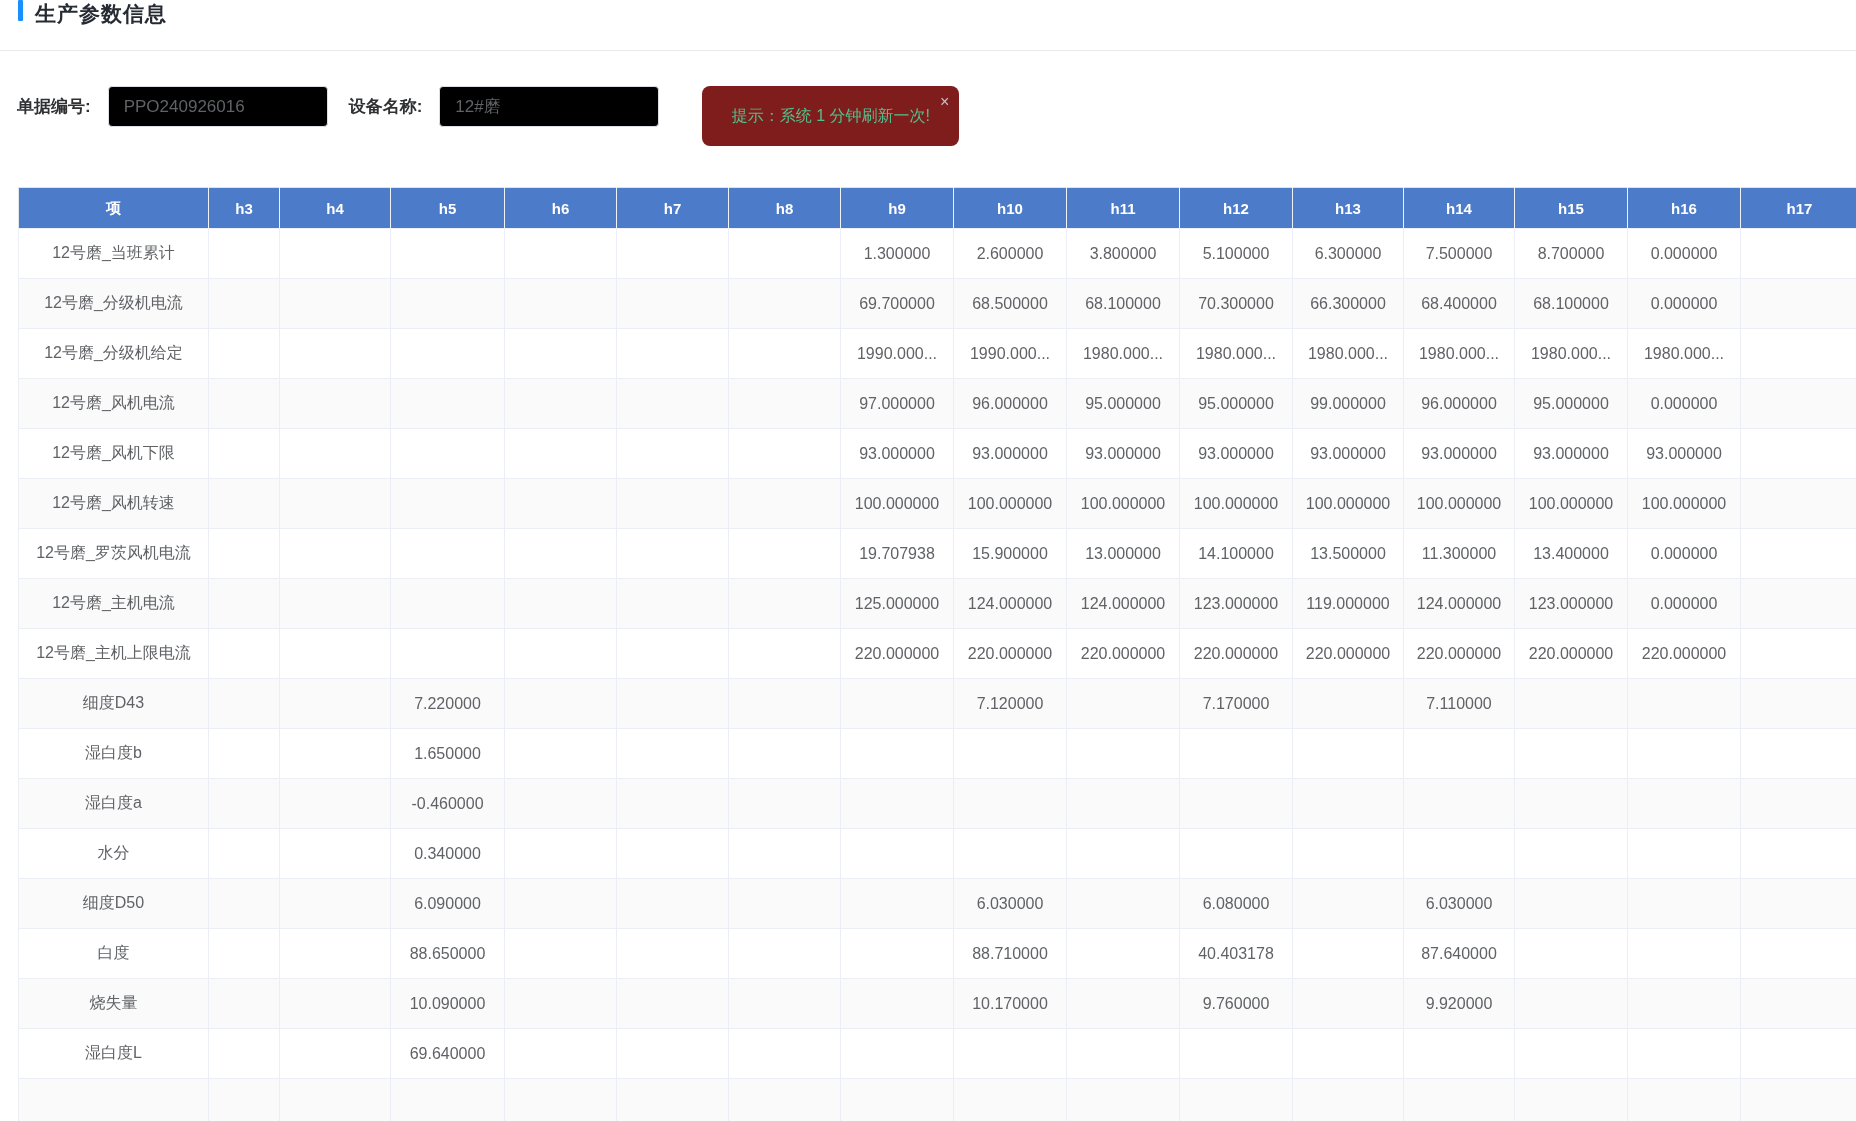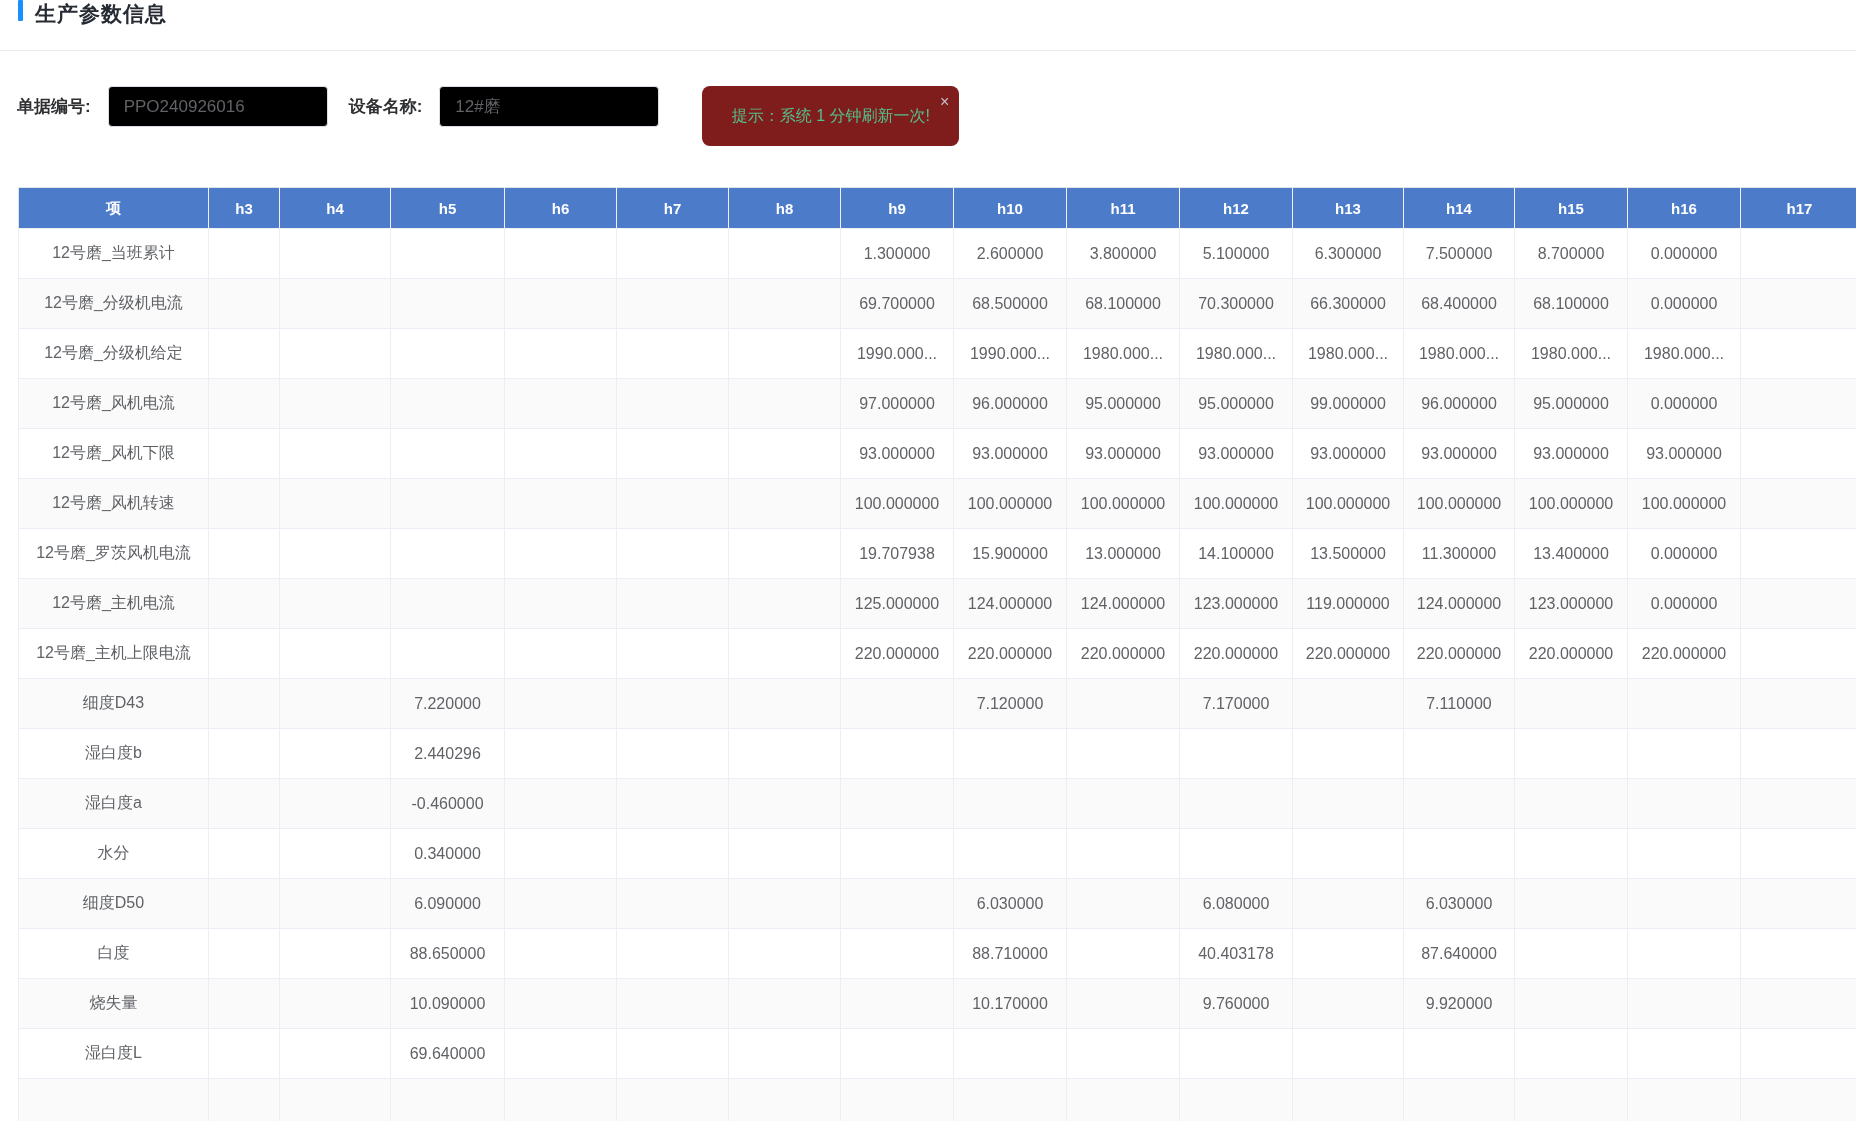--- a/index.html
+++ b/index.html
@@ -332,21 +332,21 @@
           <td></td>
           <td>7.110000</td>
           <td></td>
           <td></td>
           <td></td>
         </tr>
         <tr>
           <td>湿白度b</td>
           <td></td>
           <td></td>
-          <td>2.440296</td>
+          <td>1.650000</td>
           <td></td>
           <td></td>
           <td></td>
           <td></td>
           <td></td>
           <td></td>
           <td></td>
           <td></td>
           <td></td>
           <td></td>

